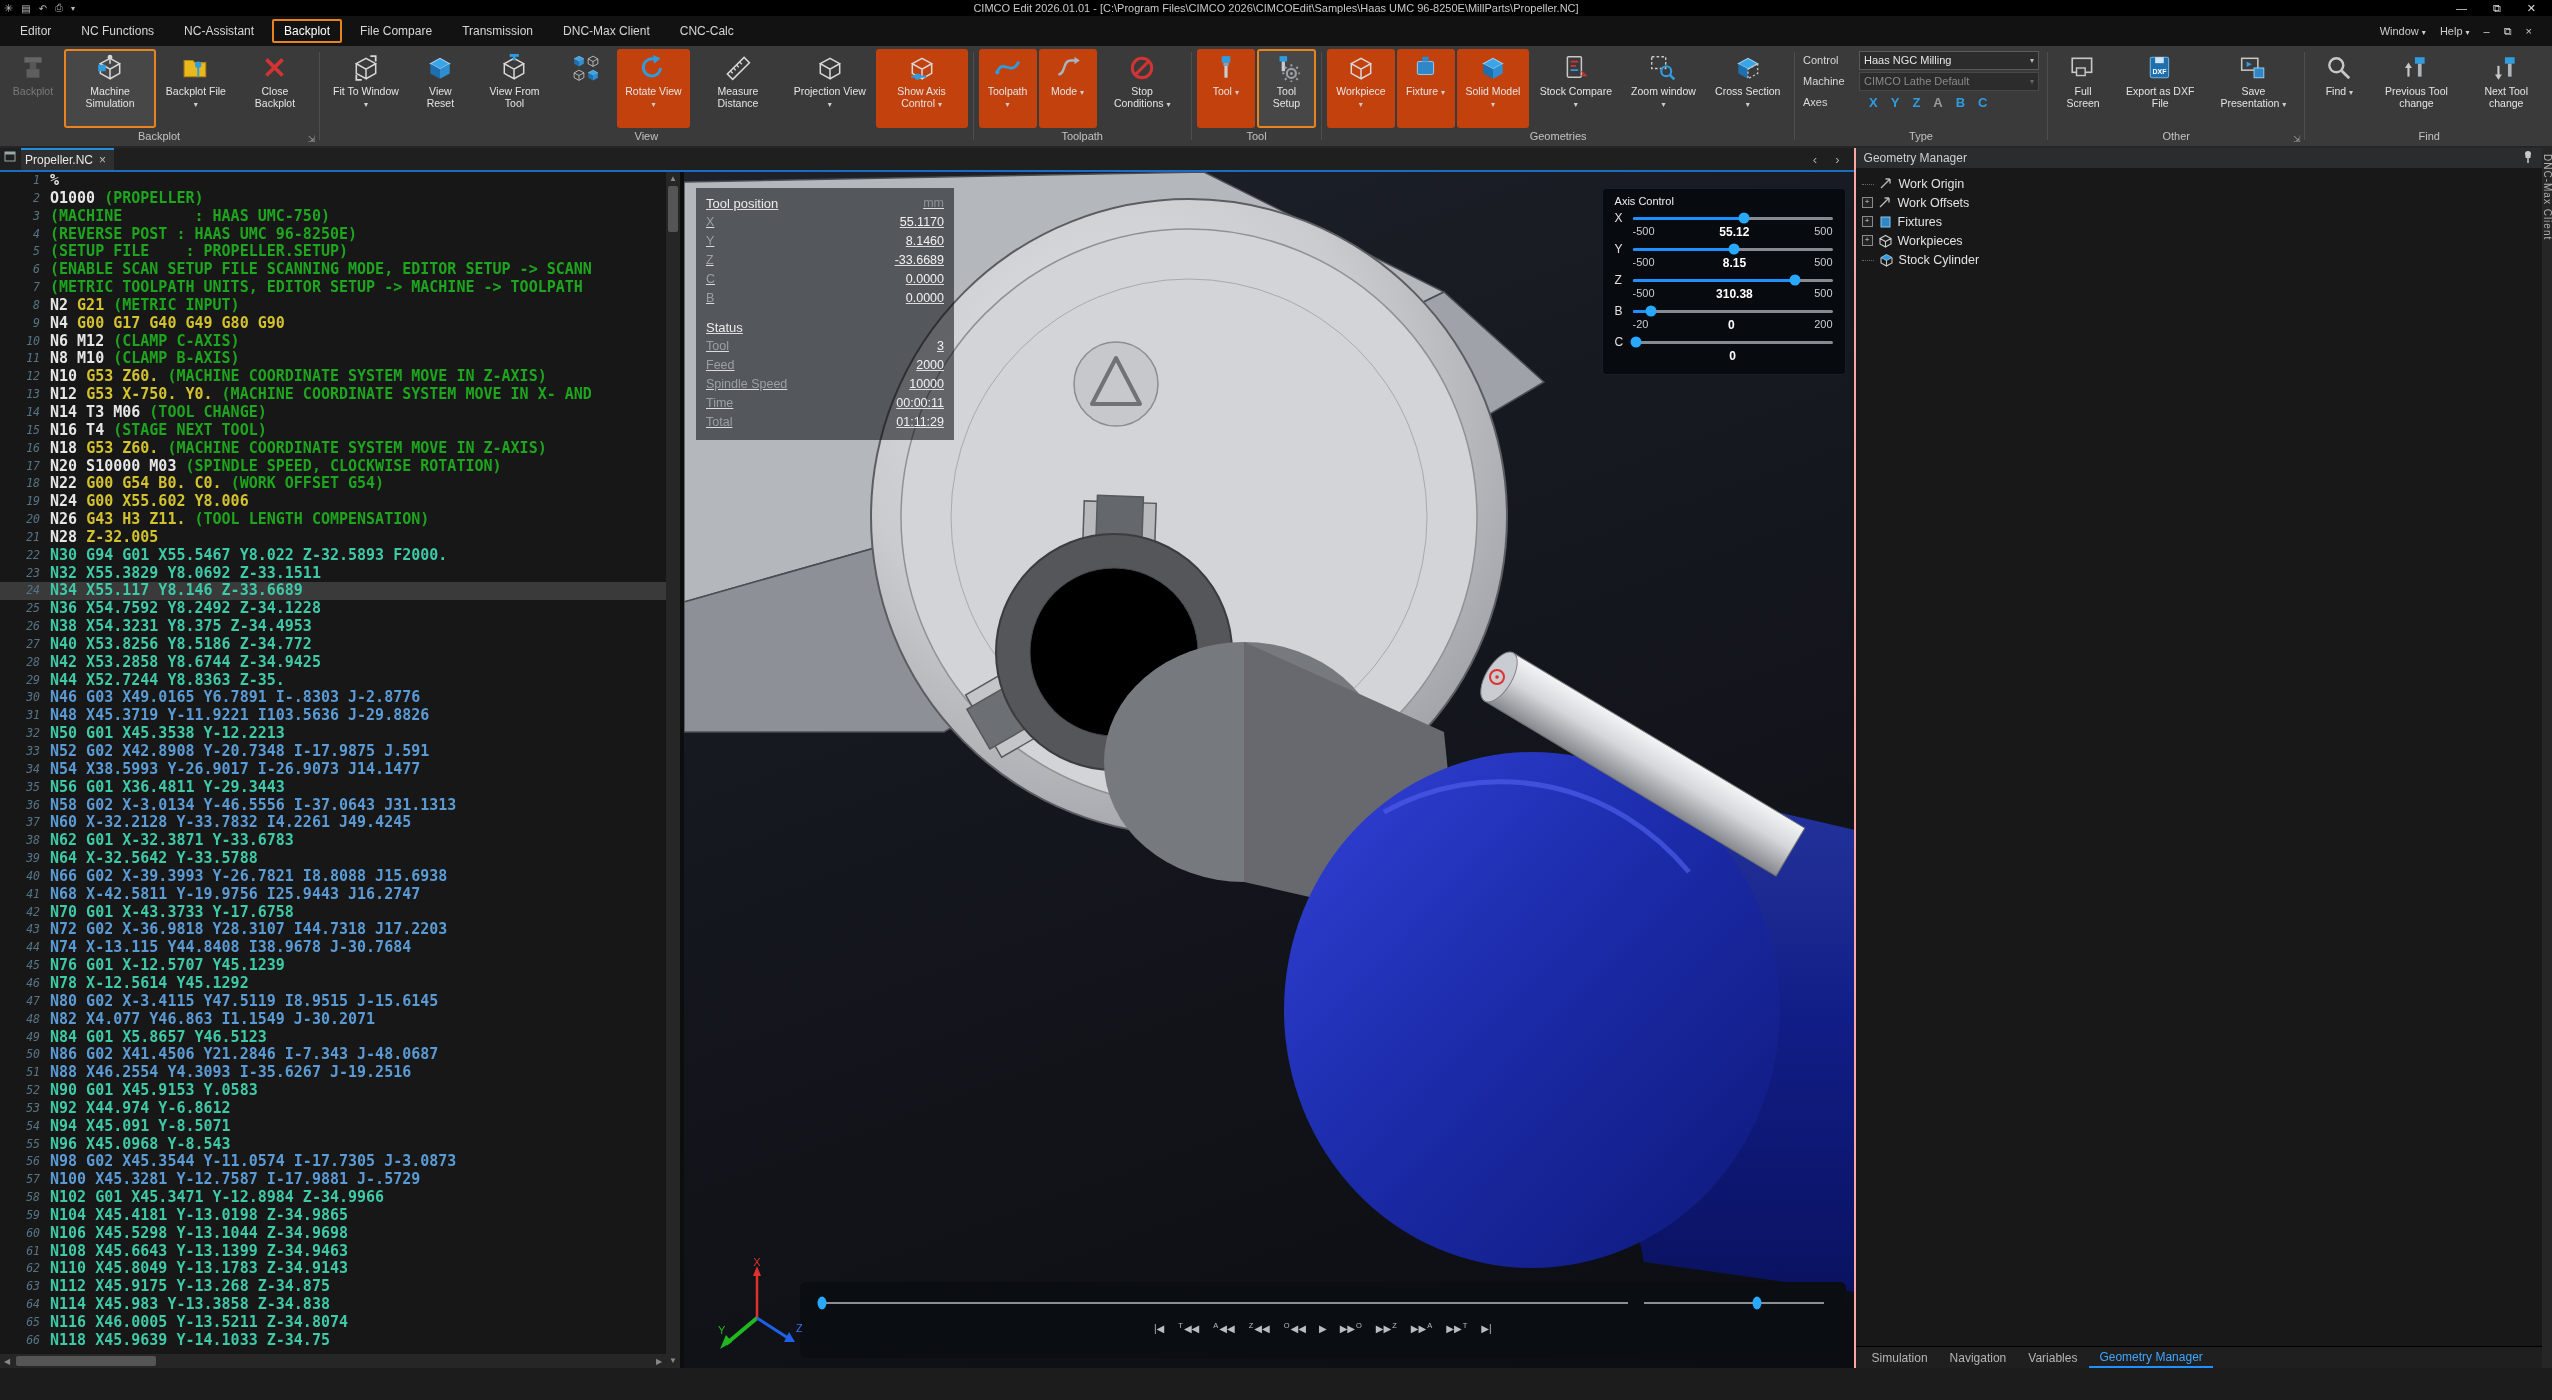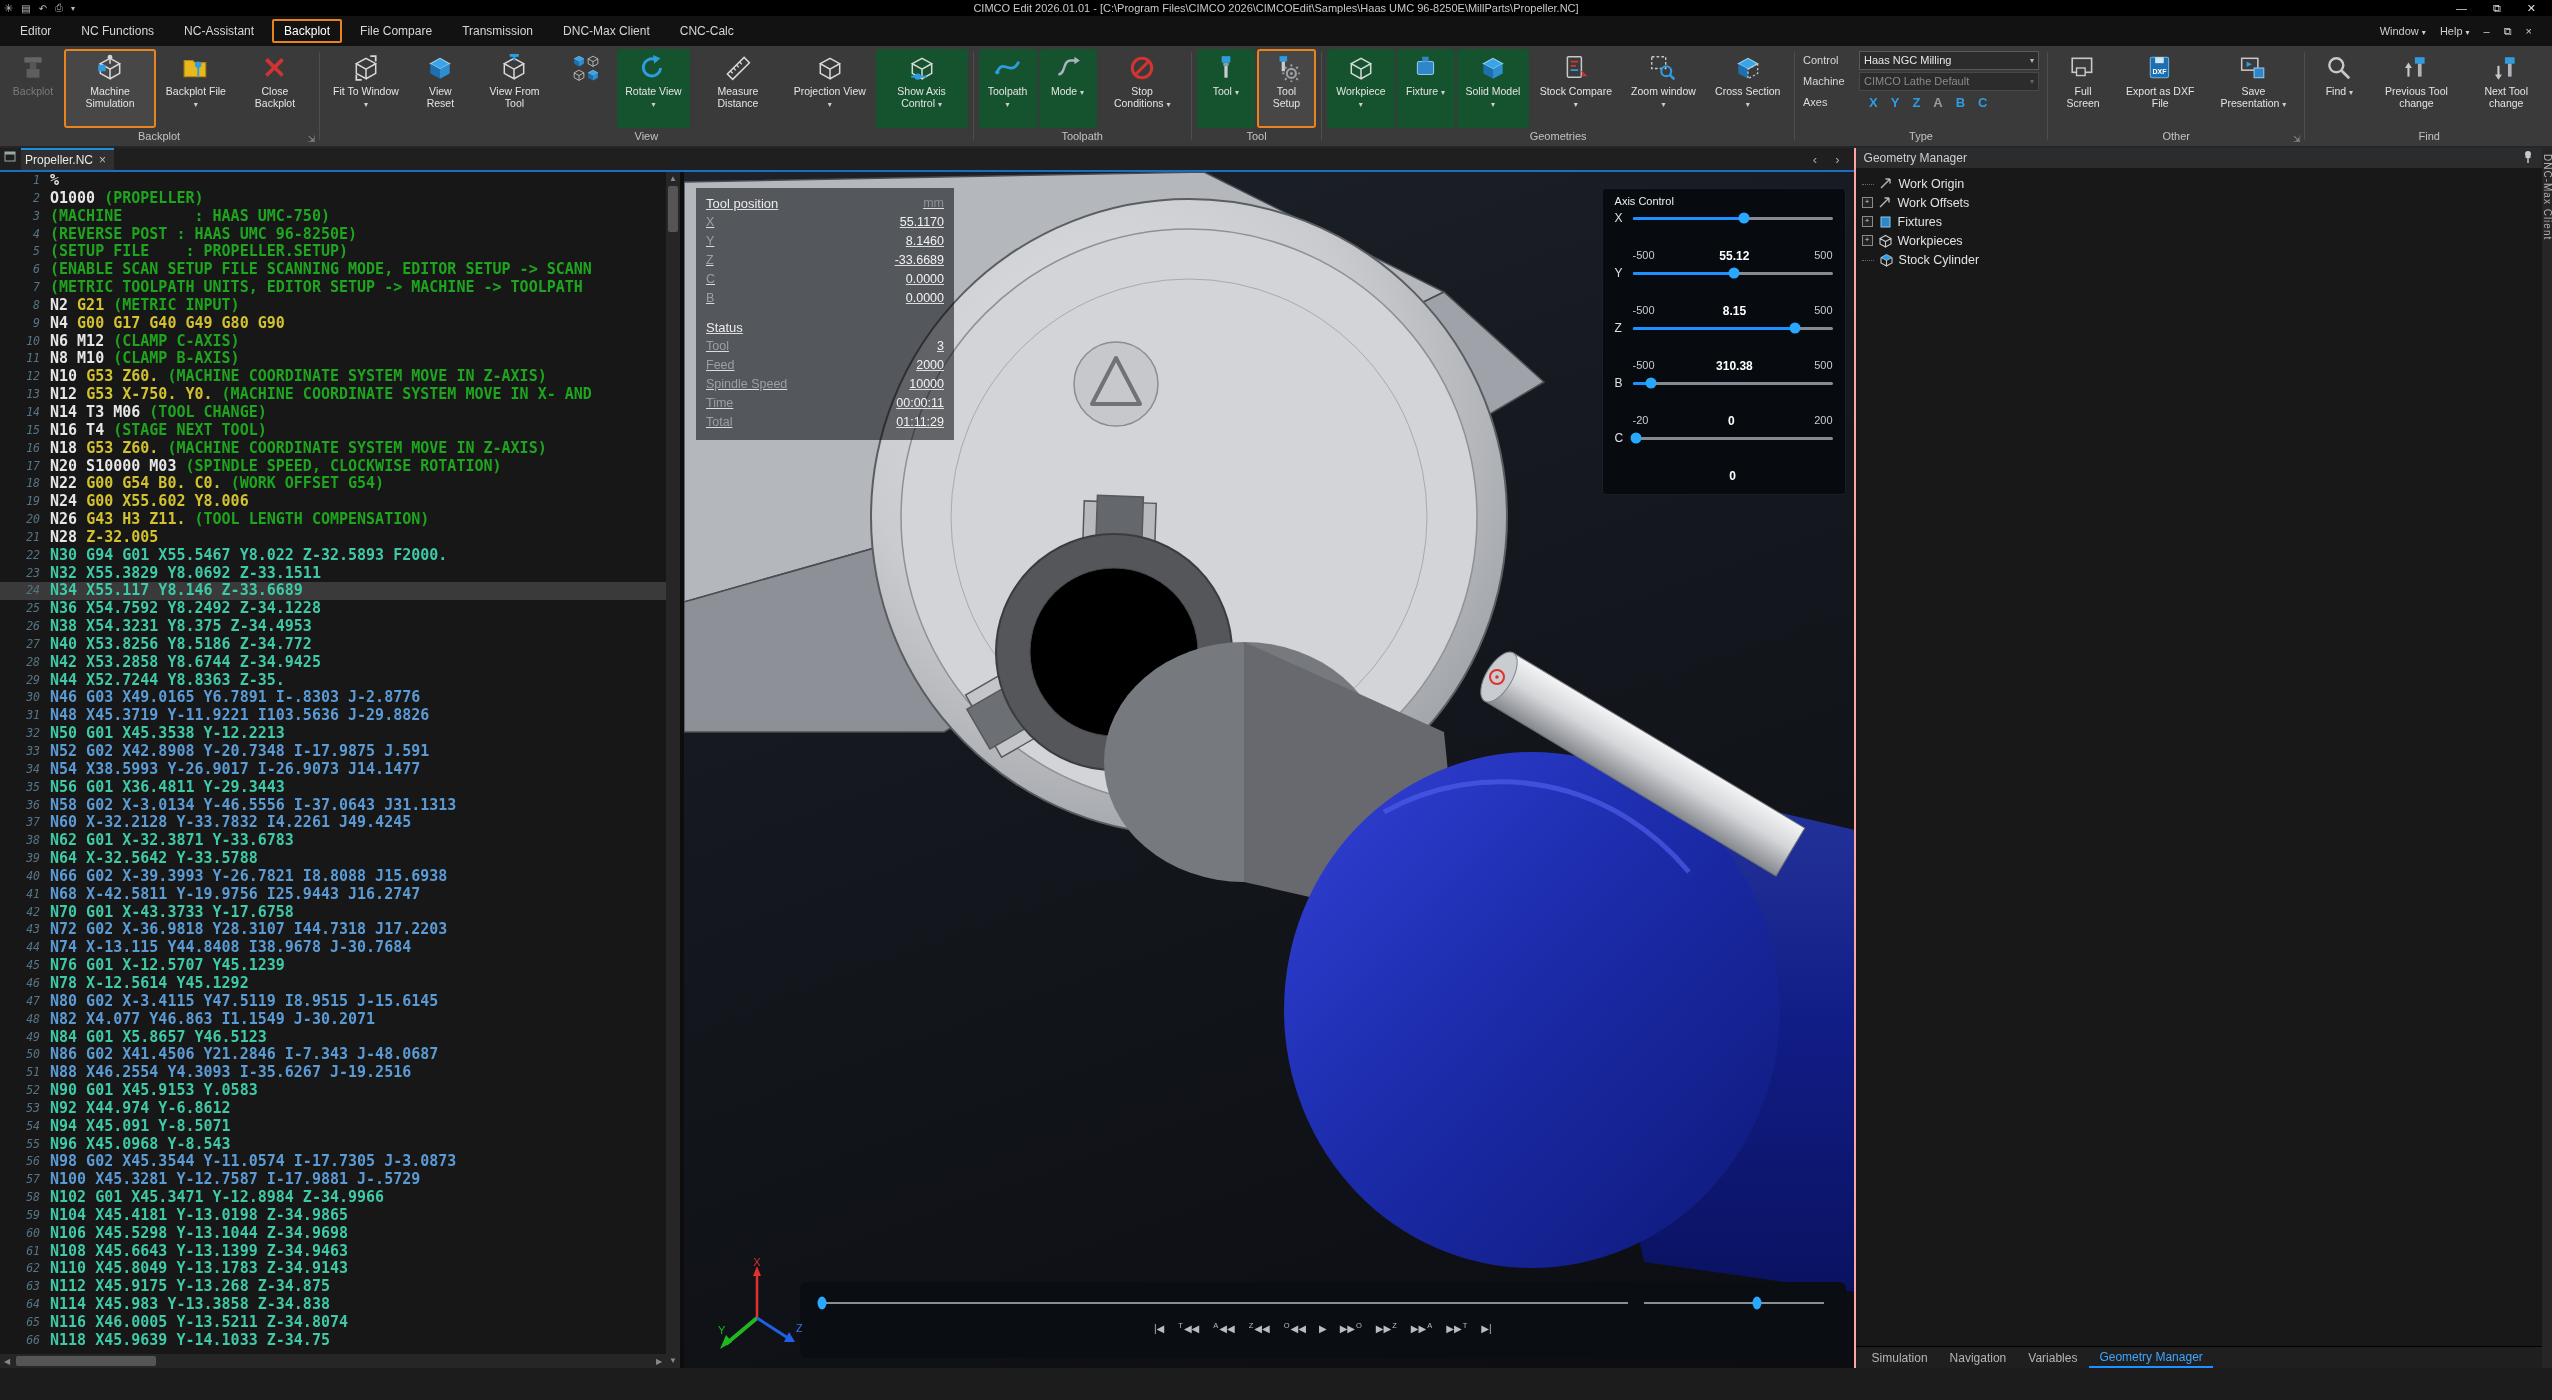--- a/index.html
+++ b/index.html
@@ -18,21 +18,21 @@
   .mitem{font-size:12px;color:#d6d6d6;padding:3px 10px;border:2px solid transparent;border-radius:2px;white-space:nowrap;}
   .mitem.active{border-color:#e8831e;color:#fff;}
   .menu-right{margin-left:auto;display:flex;align-items:center;gap:14px;padding-right:20px;font-size:11px;color:#cfcfcf;}
   
   .ribbon{position:absolute;left:0;top:46px;width:100%;height:100px;background:#3a3a3a;border-bottom:2px solid #262626;display:flex;align-items:stretch;overflow:hidden;}
   .rgroup{display:flex;flex-direction:column;padding:2px 3px 0 3px;}
   .rbtns{display:flex;flex:1;align-items:stretch;}
   .rbtn{display:flex;flex-direction:column;align-items:center;justify-content:flex-start;padding:3px 5px 1px 5px;margin:1px;border:2px solid transparent;border-radius:3px;min-width:44px;max-width:78px;}
   .rbtn .ric{width:28px;height:28px;flex:none;}
   .rbtn .rlab{font-size:10.5px;line-height:12px;color:#e4e4e4;text-align:center;margin-top:3px;white-space:pre-line;}
-  .rbtn.pressed{background:#14532d;}
+  .rbtn.pressed{background:#c2410c;}
   .rbtn.accent{border-color:#e8831e;background:#474747;}
   .rbtn.disabled .rlab{color:#7a7a7a;}
   .rbtn.disabled .ric{opacity:.45;}
   .rgname{height:16px;font-size:11px;color:#c2c2c2;text-align:center;position:relative;margin-top:1px;}
   .rlaunch{position:absolute;right:0;bottom:2px;font-size:9px;color:#9a9a9a;}
   .rsep{width:1px;background:#4e4e4e;margin:6px 1px;}
   .arrowch{color:#cfcfcf;}
   
   .typegrid{display:flex;flex-direction:column;justify-content:flex-start;gap:3px;padding:3px 4px 0 4px;flex:1;}
   .trow{display:flex;align-items:center;gap:8px;height:18px;}
@@ -76,21 +76,21 @@
   .hudunit{color:#8d9196;}
   .hudgap{height:10px;}
   .axpanel{position:absolute;right:8px;top:16px;width:218px;background:#070b10;border:1px solid #15202c;border-radius:4px;padding:6px 12px 8px 12px;}
   .axtitle{font-size:11px;color:#ececec;margin-bottom:4px;}
   .axrow{margin-bottom:2px;}
   .axline{display:flex;align-items:center;gap:8px;height:14px;}
   .axl{width:10px;font-size:12px;color:#e0e0e0;}
   .axtrack{position:relative;flex:1;height:3px;background:#858b92;border-radius:2px;}
   .axfill{position:absolute;left:0;top:0;bottom:0;background:#1e90ff;border-radius:2px;}
   .axthumb{position:absolute;top:50%;width:11px;height:11px;border-radius:50%;background:#29a8ff;transform:translate(-50%,-50%);}
-  .axvals{display:flex;justify-content:space-between;padding-left:18px;font-size:11px;color:#c9ccd0;height:15px;margin-top:24px;}
+  .axvals{display:flex;justify-content:space-between;padding-left:18px;font-size:11px;color:#c9ccd0;height:15px;}
   .axval{color:#fff;font-size:12px;font-weight:bold;}
   
   .playbar{position:absolute;left:116px;right:8px;bottom:10px;height:76px;background:#0a0d12;border-radius:6px;}
   .ptrack{position:absolute;left:18px;top:20px;right:218px;height:2px;background:#8a8f96;}
   .pthumb{position:absolute;top:50%;width:9px;height:13px;border-radius:50%;background:#29a8ff;transform:translate(-50%,-50%);}
   .strack{position:absolute;right:22px;top:20px;width:180px;height:2px;background:#8a8f96;}
   .pbtns{position:absolute;left:0;right:0;top:40px;display:flex;justify-content:center;gap:13px;}
   .pbtn{color:#b9bdc2;font-size:10px;display:flex;align-items:flex-start;line-height:14px;}
   .pbtn sup{font-size:7.5px;line-height:8px;margin:0 1px;}
   .triad{position:absolute;left:28px;bottom:14px;}

